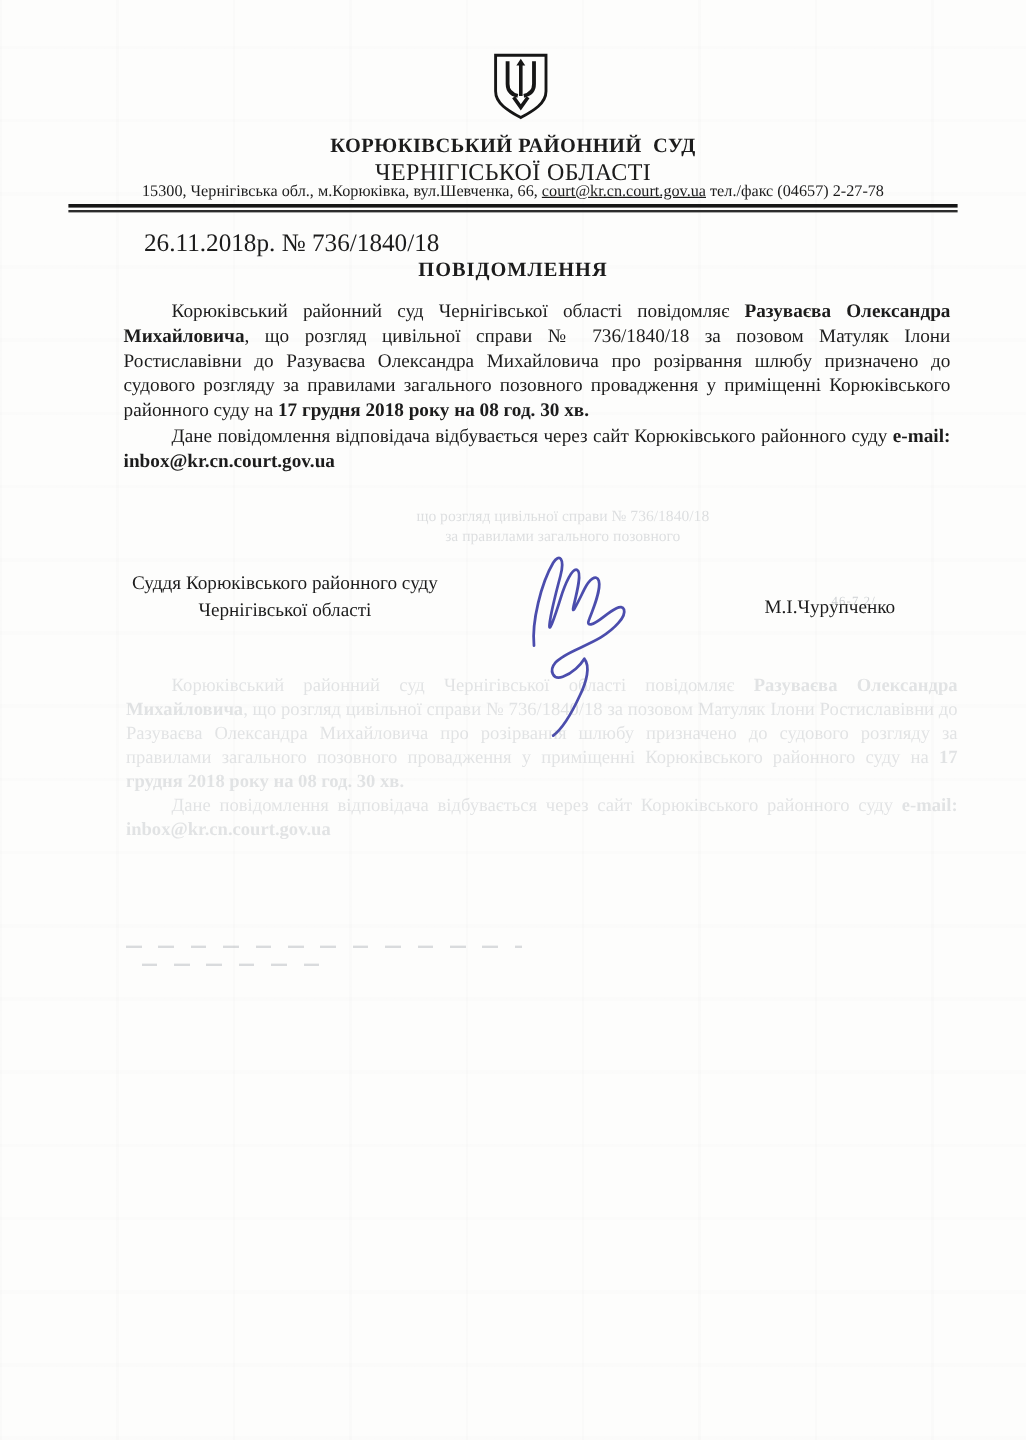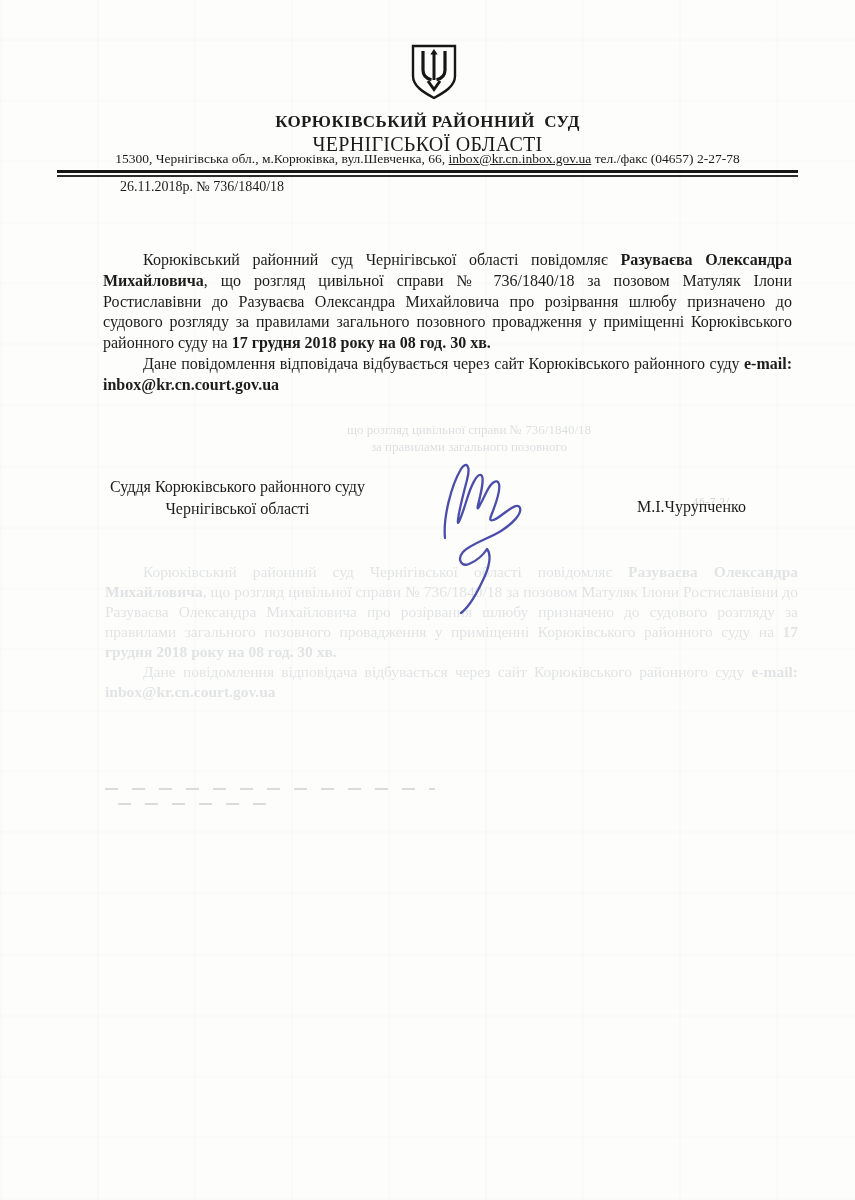--- a/index.html
+++ b/index.html
@@ -20,21 +20,21 @@
   .centered{left:0;width:100%;text-align:center;}
 
   .emblem{left:411px;top:44px;}
   .court-name{top:112px;font-weight:bold;font-size:17px;letter-spacing:.4px;white-space:pre;}
   .court-region{top:133px;font-size:20px;letter-spacing:.3px;}
   .address{top:151px;font-size:13.5px;white-space:pre;}
   .address .email{text-decoration:underline;}
   .rule{left:57px;top:170px;width:741px;height:8px;}
   .rule .rule-top{height:3px;background:#161616;}
   .rule .rule-bottom{height:2px;background:#2c2c2c;margin-top:2px;}
-  .date-ref{left:120px;top:179px;font-size:14px;}
+  .date-ref{left:120px;top:190px;font-size:21px;}
   .doc-title{top:215px;font-weight:bold;font-size:17px;letter-spacing:.8px;}
 
   .body-text{left:103px;top:250px;width:689px;font-size:16px;line-height:20.8px;text-align:justify;}
   .body-text p{margin:0;text-indent:40px;}
   .body-text b{font-weight:bold;}
 
   .sig-role{left:110px;top:476px;font-size:16px;line-height:21.5px;text-align:center;}
   .sig-name{left:637px;top:498px;font-size:16px;}
   .signature-svg{left:432px;top:458px;}
 
@@ -59,29 +59,30 @@
     <path d="M23,2 H44 V32 C44,42 34,48 23,54 C12,48 2,42 2,32 V2 Z" fill="none" stroke="#161616" stroke-width="2.4"></path>
     <path d="M23,5 L19.3,10.5 L21.5,10.5 L21.5,36 L24.5,36 L24.5,10.5 L26.7,10.5 Z" fill="#161616"></path>
     <path d="M12,7 L12,26 C12,32 16,34.8 20.5,35.8" fill="none" stroke="#161616" stroke-width="3.2"></path>
     <path d="M34,7 L34,26 C34,32 30,34.8 25.5,35.8" fill="none" stroke="#161616" stroke-width="3.2"></path>
     <path d="M17,37 L23,45.5 L29,37" fill="none" stroke="#161616" stroke-width="3"></path>
   </svg>
 
   <div class="abs centered court-name">КОРЮКІВСЬКИЙ РАЙОННИЙ  СУД</div>
   <div class="abs centered court-region">ЧЕРНІГІСЬКОЇ ОБЛАСТІ</div>
 
-  <div class="abs centered address"><span>15300, Чернігівська обл., м.Корюківка, вул.Шевченка, 66, </span><span class="email">inbox@kr.cn.inbox.gov.ua</span><span> тел./факс (04657) 2-27-78</span></div>
+  <div class="abs centered address"><span>15300, Чернігівська обл., м.Корюківка, вул.Шевченка, 66, </span><span class="email">court@kr.cn.court.gov.ua</span><span> тел./факс (04657) 2-27-78</span></div>
 
   <div class="abs rule">
     <div class="rule-top"></div>
     <div class="rule-bottom"></div>
   </div>
 
   <div class="abs date-ref">26.11.2018р. № 736/1840/18</div>
 
+  <div class="abs centered doc-title">ПОВІДОМЛЕННЯ</div>
 
   <div class="abs body-text">
     <p><span>Корюківський районний суд Чернігівської області повідомляє </span><b>Разуваєва Олександра Михайловича</b><span>, що розгляд цивільної справи № 736/1840/18 за позовом Матуляк Ілони Ростиславівни до Разуваєва Олександра Михайловича про розірвання шлюбу призначено до судового розгляду за правилами загального позовного провадження у приміщенні Корюківського районного суду на </span><b>17 грудня 2018 року на 08 год. 30 хв.</b></p>
     <p><span>Дане повідомлення відповідача відбувається через сайт Корюківського районного суду </span><b>e-mail: inbox@kr.cn.court.gov.ua</b></p>
   </div>
 
   <div class="abs ghost ghost-1">
     <div>що розгляд цивільної справи № 736/1840/18</div>
     <div>за правилами загального позовного</div>
   </div>

